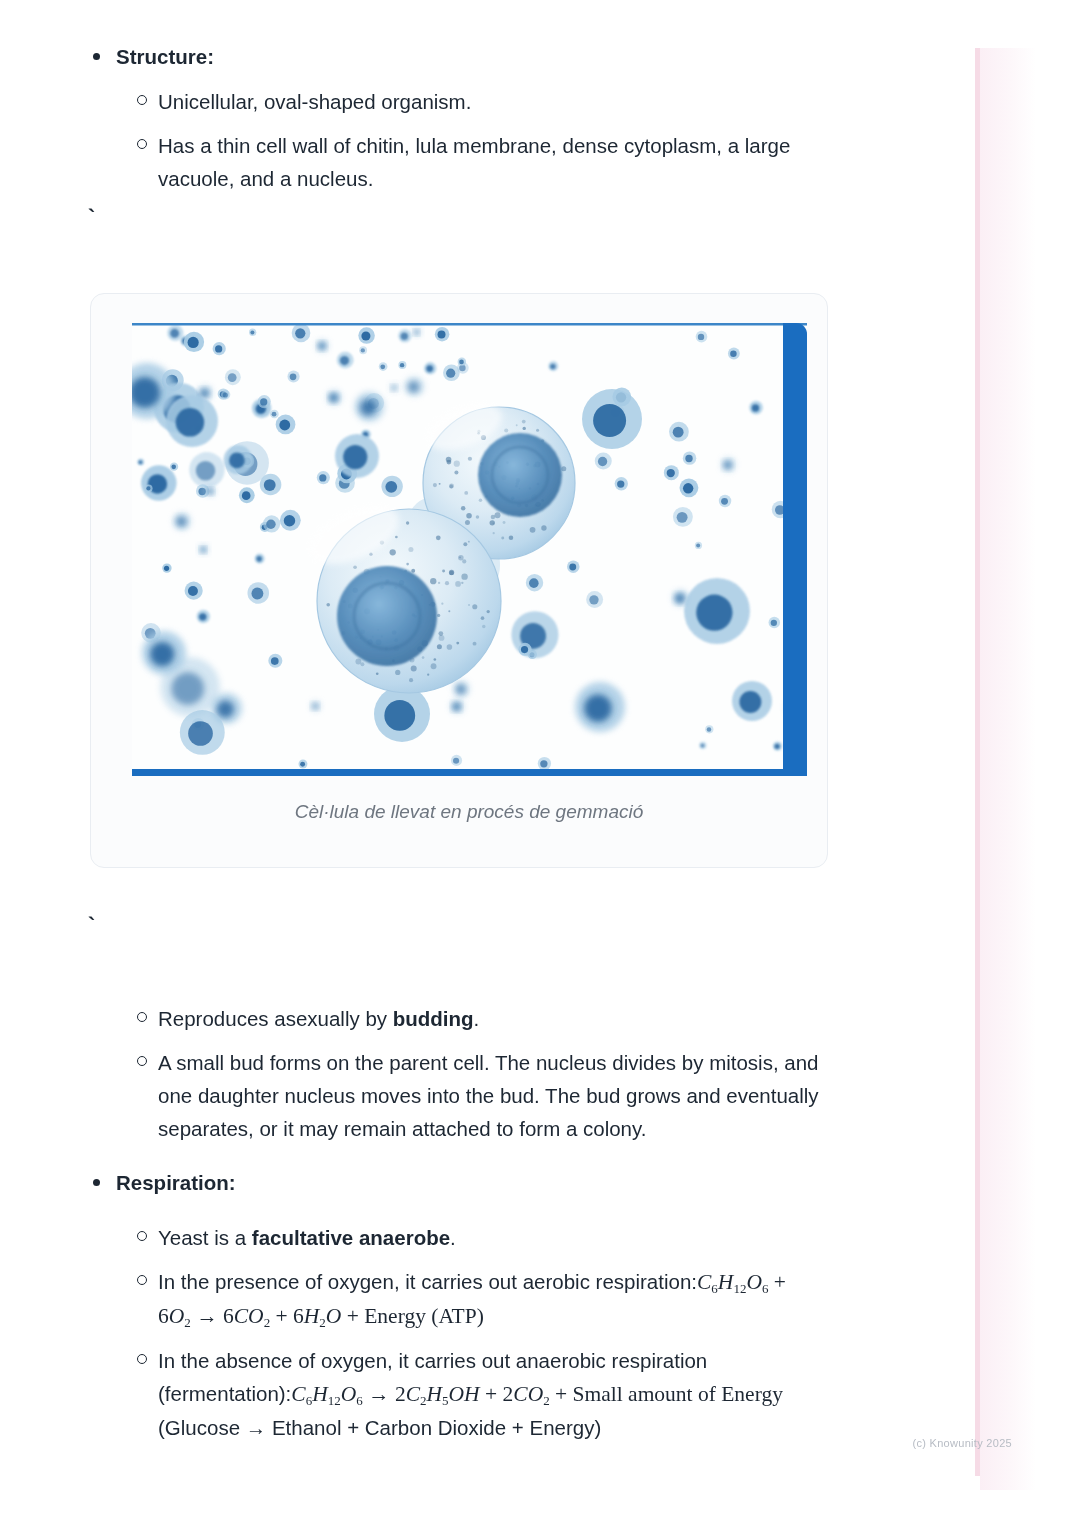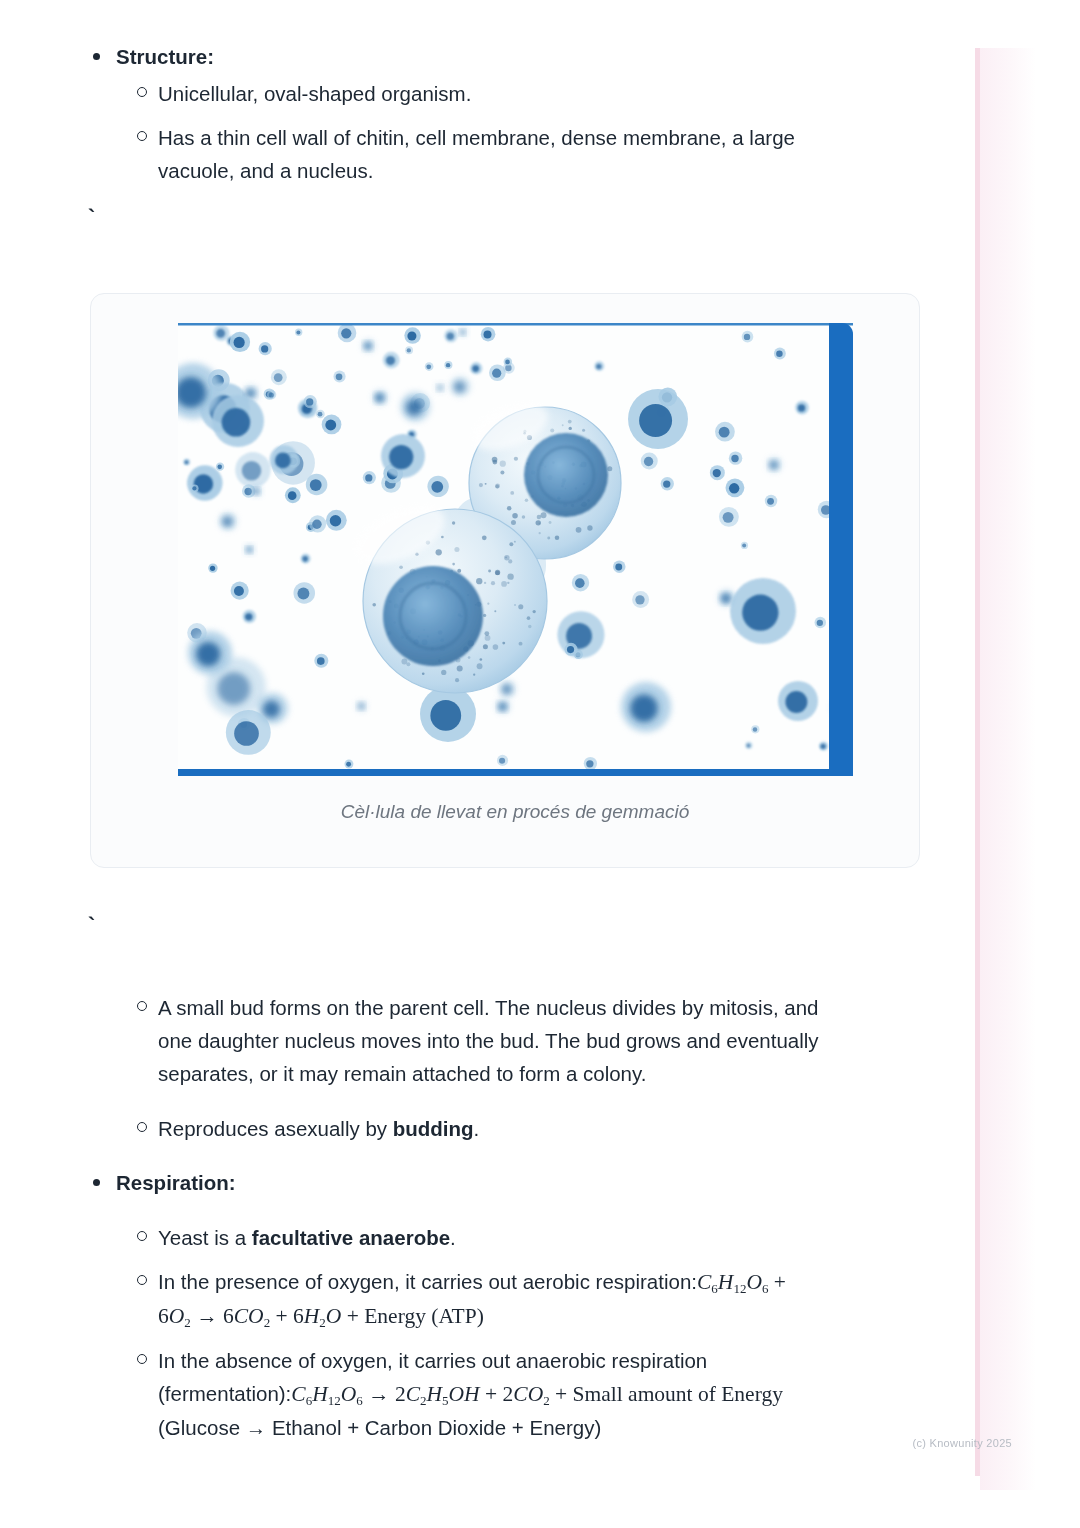--- a/index.html
+++ b/index.html
@@ -18,31 +18,31 @@
   section{position:absolute;left:90px;width:748px;}
   #sec-structure{top:40px;}
   #sec-reproduction{top:980px;}
   #sec-respiration{top:1166px;}
   .li1{display:flex;align-items:flex-start;}
   .b1{width:7px;height:7px;border-radius:50%;background:#1d2733;margin:13px 16px 0 3px;flex:none;}
   .h{font-weight:bold;font-size:20.5px;line-height:33px;}
   .li2{display:flex;align-items:flex-start;padding-left:47px;}
   .item{margin-top:11px;}
   .item-first{margin-top:22px;}
-  #sec-structure .item-first{margin-top:4px;text-align:right;}
+  #sec-structure .item-first{margin-top:12px;text-align:right;}
   .b2{width:8px;height:8px;border:1.6px solid #1d2733;border-radius:50%;margin:10px 11px 0 0;flex:none;box-sizing:content-box;}
   .txt{font-size:20.5px;line-height:33px;max-width:662px;}
   .math{font-family:"Liberation Serif",serif;font-size:21.5px;}
   .math .mi{font-style:italic;}
   .math sub{font-size:13px;line-height:0;vertical-align:-4px;font-style:normal;}
   .tick{position:absolute;font-size:22px;color:#1d2733;font-weight:bold;}
   #tick1{left:88px;top:205px;}
   #tick2{left:88px;top:913px;}
   figure.card{
-    position:absolute;left:90px;top:293px;width:830px;height:575px;margin:0;
+    position:absolute;left:90px;top:293px;width:738px;height:575px;margin:0;
     background:#fbfcfd;border:1px solid #e9edf2;border-radius:14px;box-sizing:border-box;padding-left:20px;
   }
   .card svg{display:block;margin:29px auto 0 auto;}
   figcaption{
     text-align:center;font-style:italic;color:#6e7680;font-size:19px;margin-top:25px;
   }
   .watermark{
     position:absolute;top:1437px;right:68px;font-size:11px;color:#b7bcc4;letter-spacing:0.3px;
   }
 </style>
@@ -58,21 +58,21 @@
     <div class="li1">
       <span class="b1"></span>
       <span class="h">Structure:</span>
     </div>
     <div class="li2 item item-first">
       <span class="b2"></span>
       <span class="txt"><span>Unicellular, oval-shaped organism.</span></span>
     </div>
     <div class="li2 item">
       <span class="b2"></span>
-      <span class="txt"><span>Has a thin cell wall of chitin, cell membrane, dense membrane, a large vacuole, and a nucleus.</span></span>
+      <span class="txt"><span>Has a thin cell wall of chitin, lula membrane, dense cytoplasm, a large vacuole, and a nucleus.</span></span>
     </div>
   </section>
 
   <span class="tick" id="tick1">`</span>
 
   <figure class="card">
     <svg id="yeast-svg" width="675" height="453" viewBox="0 0 675 453">
       <defs>
         <radialGradient id="gBody" cx="40%" cy="35%" r="75%">
           <stop offset="0%" stop-color="#f3f9fc"></stop>
@@ -493,27 +493,27 @@
         <path d="M651,0 h13 a11,11 0 0 1 11,11 V447 h-24 Z" fill="#1a6dc0"></path>
         <rect x="0" y="446" width="675" height="7" fill="#1a6dc0"></rect>
       </g>
     </svg>
     <figcaption>Cèl·lula de llevat en procés de gemmació</figcaption>
   </figure>
 
   <span class="tick" id="tick2">`</span>
 
   <section id="sec-reproduction">
+    <div class="li2 item item-first">
+      <span class="b2"></span>
+      <span class="txt"><span>Reproduces asexually by </span><b>budding</b><span>.</span></span>
+    </div>
     <div class="li2 item">
       <span class="b2"></span>
       <span class="txt"><span>A small bud forms on the parent cell. The nucleus divides by mitosis, and one daughter nucleus moves into the bud. The bud grows and eventually separates, or it may remain attached to form a colony.</span></span>
-    </div>
-    <div class="li2 item item-first">
-      <span class="b2"></span>
-      <span class="txt"><span>Reproduces asexually by </span><b>budding</b><span>.</span></span>
     </div>
   </section>
 
   <section id="sec-respiration">
     <div class="li1">
       <span class="b1"></span>
       <span class="h">Respiration:</span>
     </div>
     <div class="li2 item item-first">
       <span class="b2"></span>

